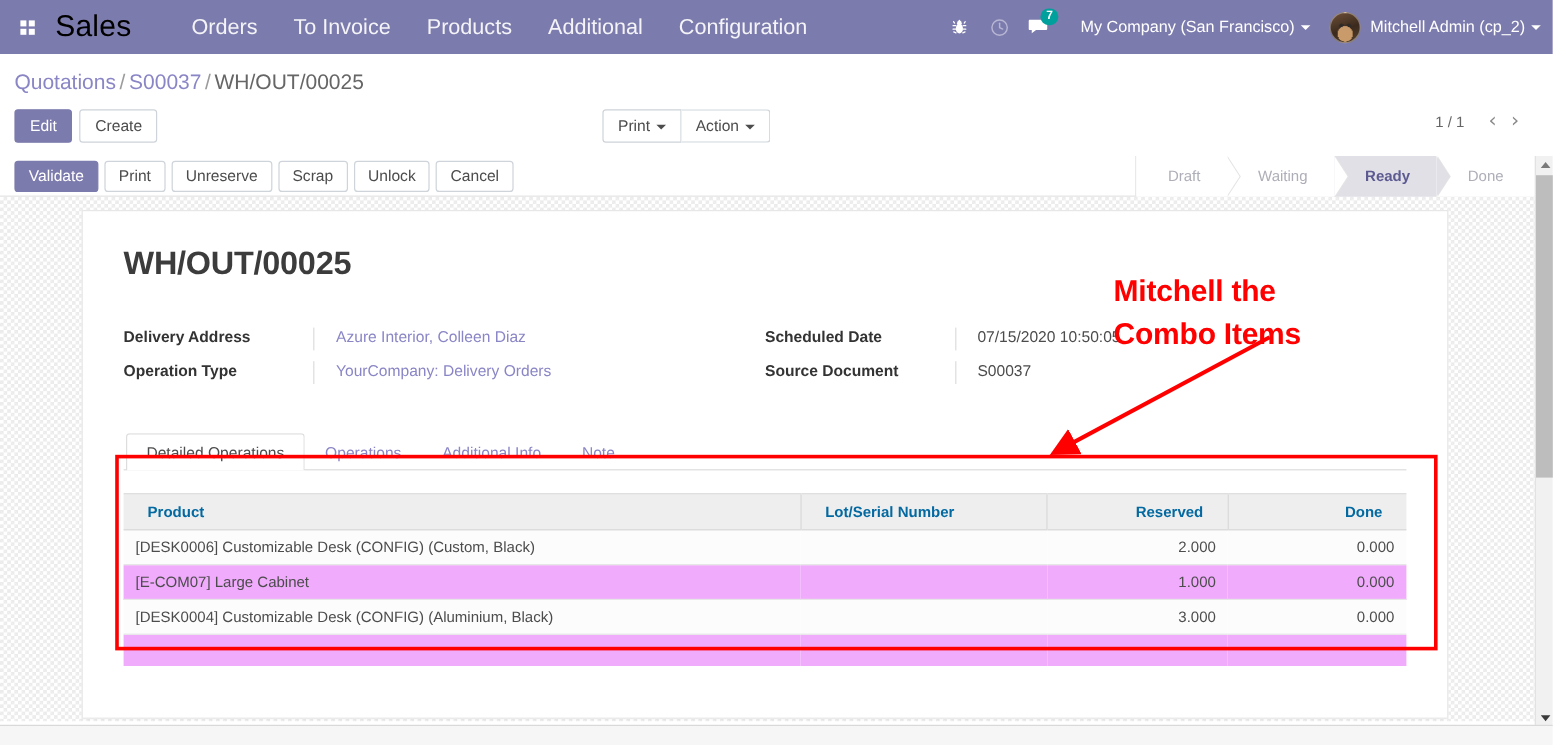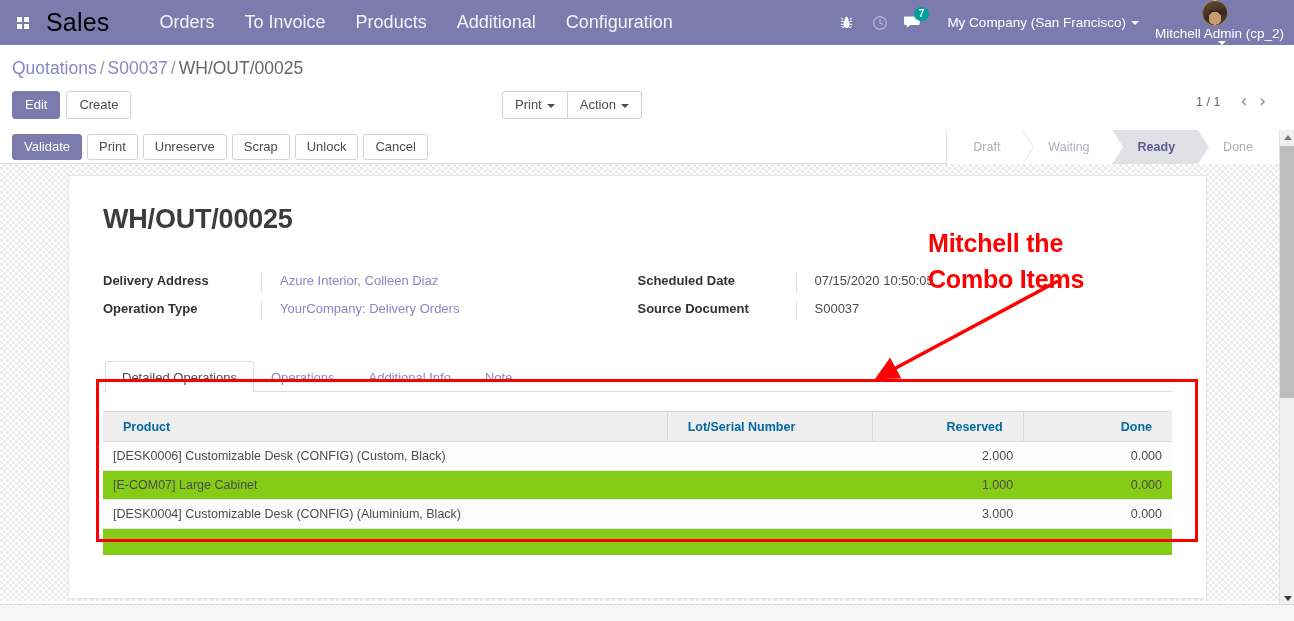--- a/index.html
+++ b/index.html
@@ -99,21 +99,21 @@
   }
   .caret-d {
     display: inline-block;
     width: 0; height: 0;
     border-left: 4px solid transparent;
     border-right: 4px solid transparent;
     border-top: 4px solid currentColor;
     margin-left: 5px;
     vertical-align: middle;
   }
-  .user-box { display: flex; align-items: center; cursor: pointer; flex-direction: column; }
+  .user-box { display: flex; align-items: center; cursor: pointer; }
   .avatar {
     width: 26px; height: 26px;
     border-radius: 50%;
     margin-right: 8px;
     background:
       radial-gradient(circle at 50% 72%, #c99a6a 0 30%, transparent 31%),
       radial-gradient(circle at 37% 44%, #2e2a28 0 9%, transparent 10%),
       radial-gradient(circle at 63% 44%, #2e2a28 0 9%, transparent 10%),
       linear-gradient(160deg, #6e5038 0%, #3b2a1d 55%, #55412f 100%);
     border: 1px solid rgba(255,255,255,.35);
@@ -351,21 +351,21 @@
     border-bottom: 1px solid #d8d8d8;
     border-top: 1px solid #d8d8d8;
     white-space: nowrap;
   }
   table.olist thead th.lot { border-left: 1px solid #d8d8d8; }
   table.olist thead th.num { text-align: right; border-left: 1px solid #d8d8d8; }
   table.olist tbody td {
     padding: 7px 10px;
     border-bottom: 1px solid #e6e6e6;
     color: #4c4c4c;
-    background: #84cc16;
+    background: #f0abfc;
     white-space: nowrap;
   }
   table.olist tbody tr:nth-child(odd) td { background: #fcfcfc; }
   table.olist tbody td.num { text-align: right; }
   table.olist tbody tr.filler td { height: 26px; border-bottom: none; }
 
   
   .col-product { width: 580px; }
   .col-lot { width: 210px; }
   .col-res { width: 155px; }

